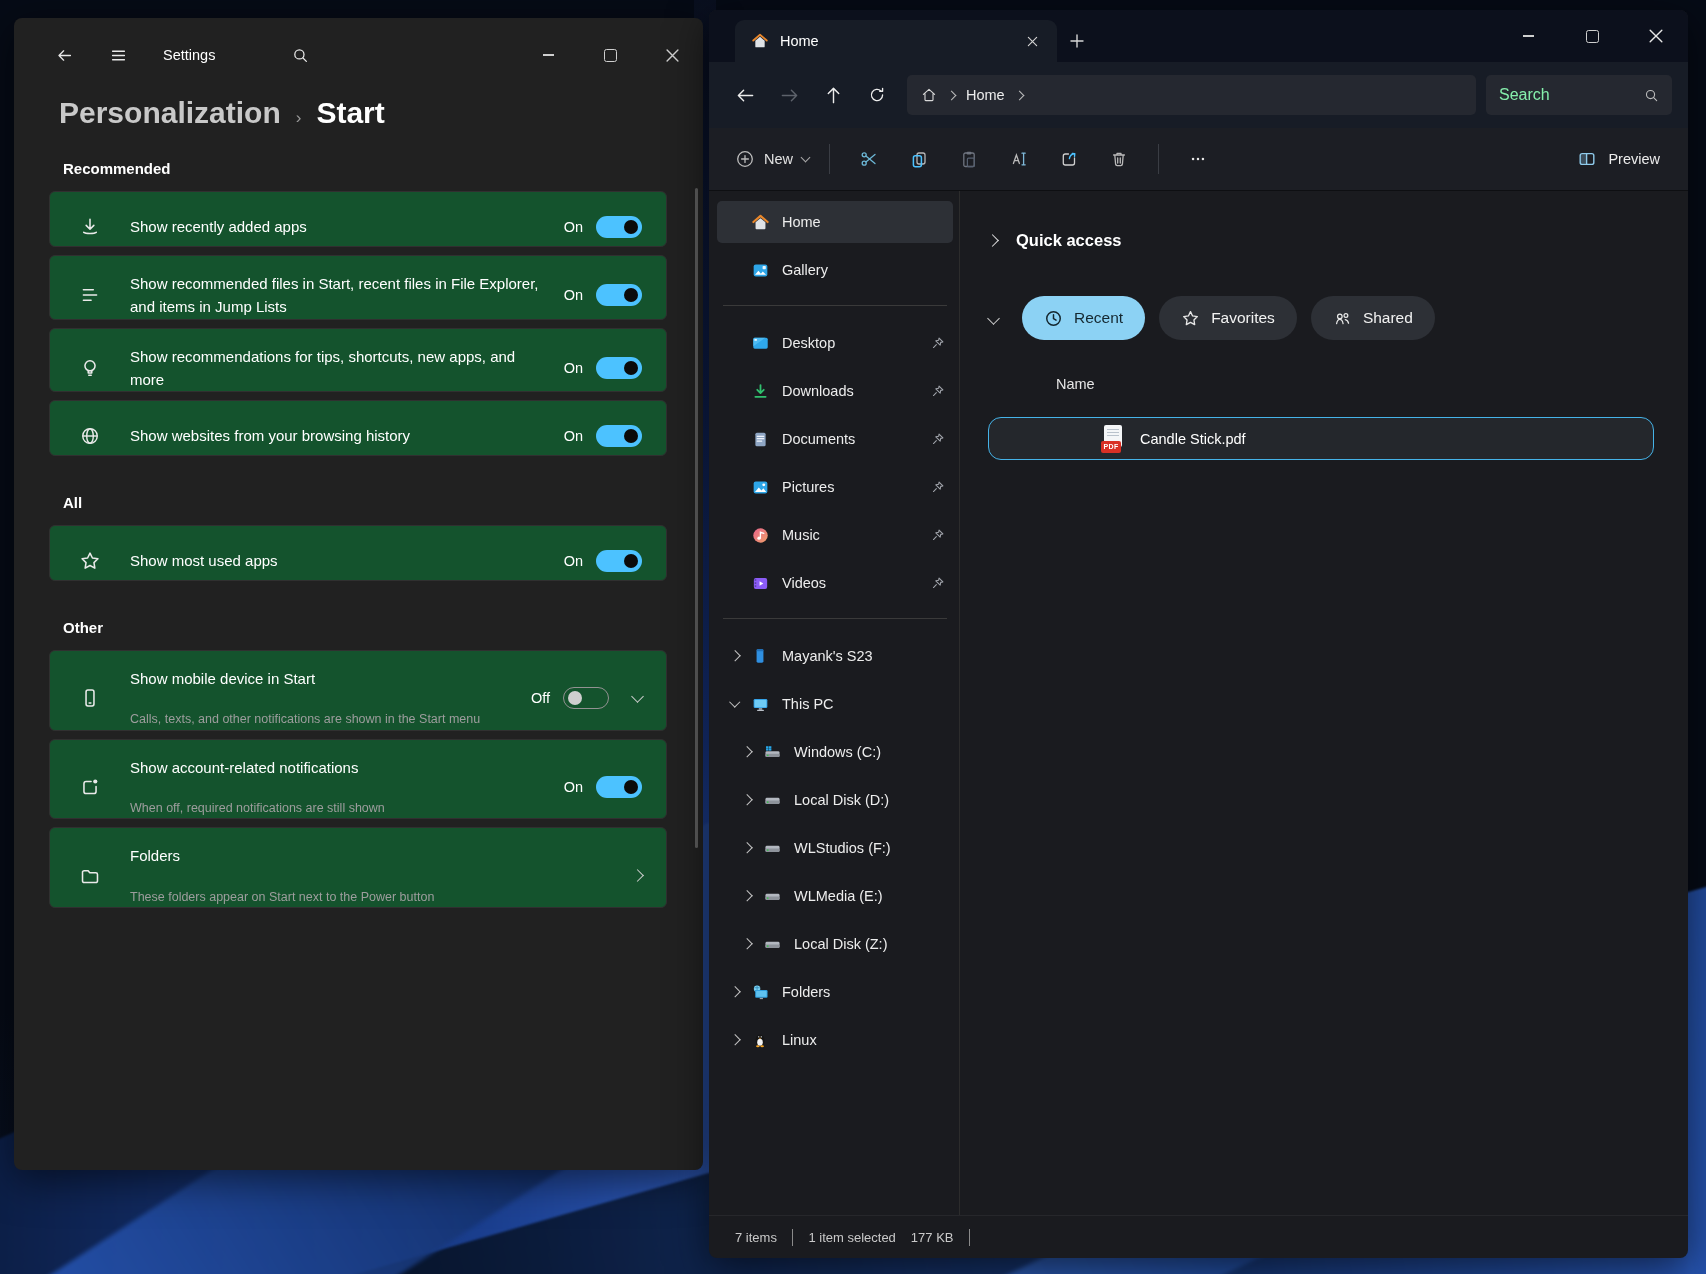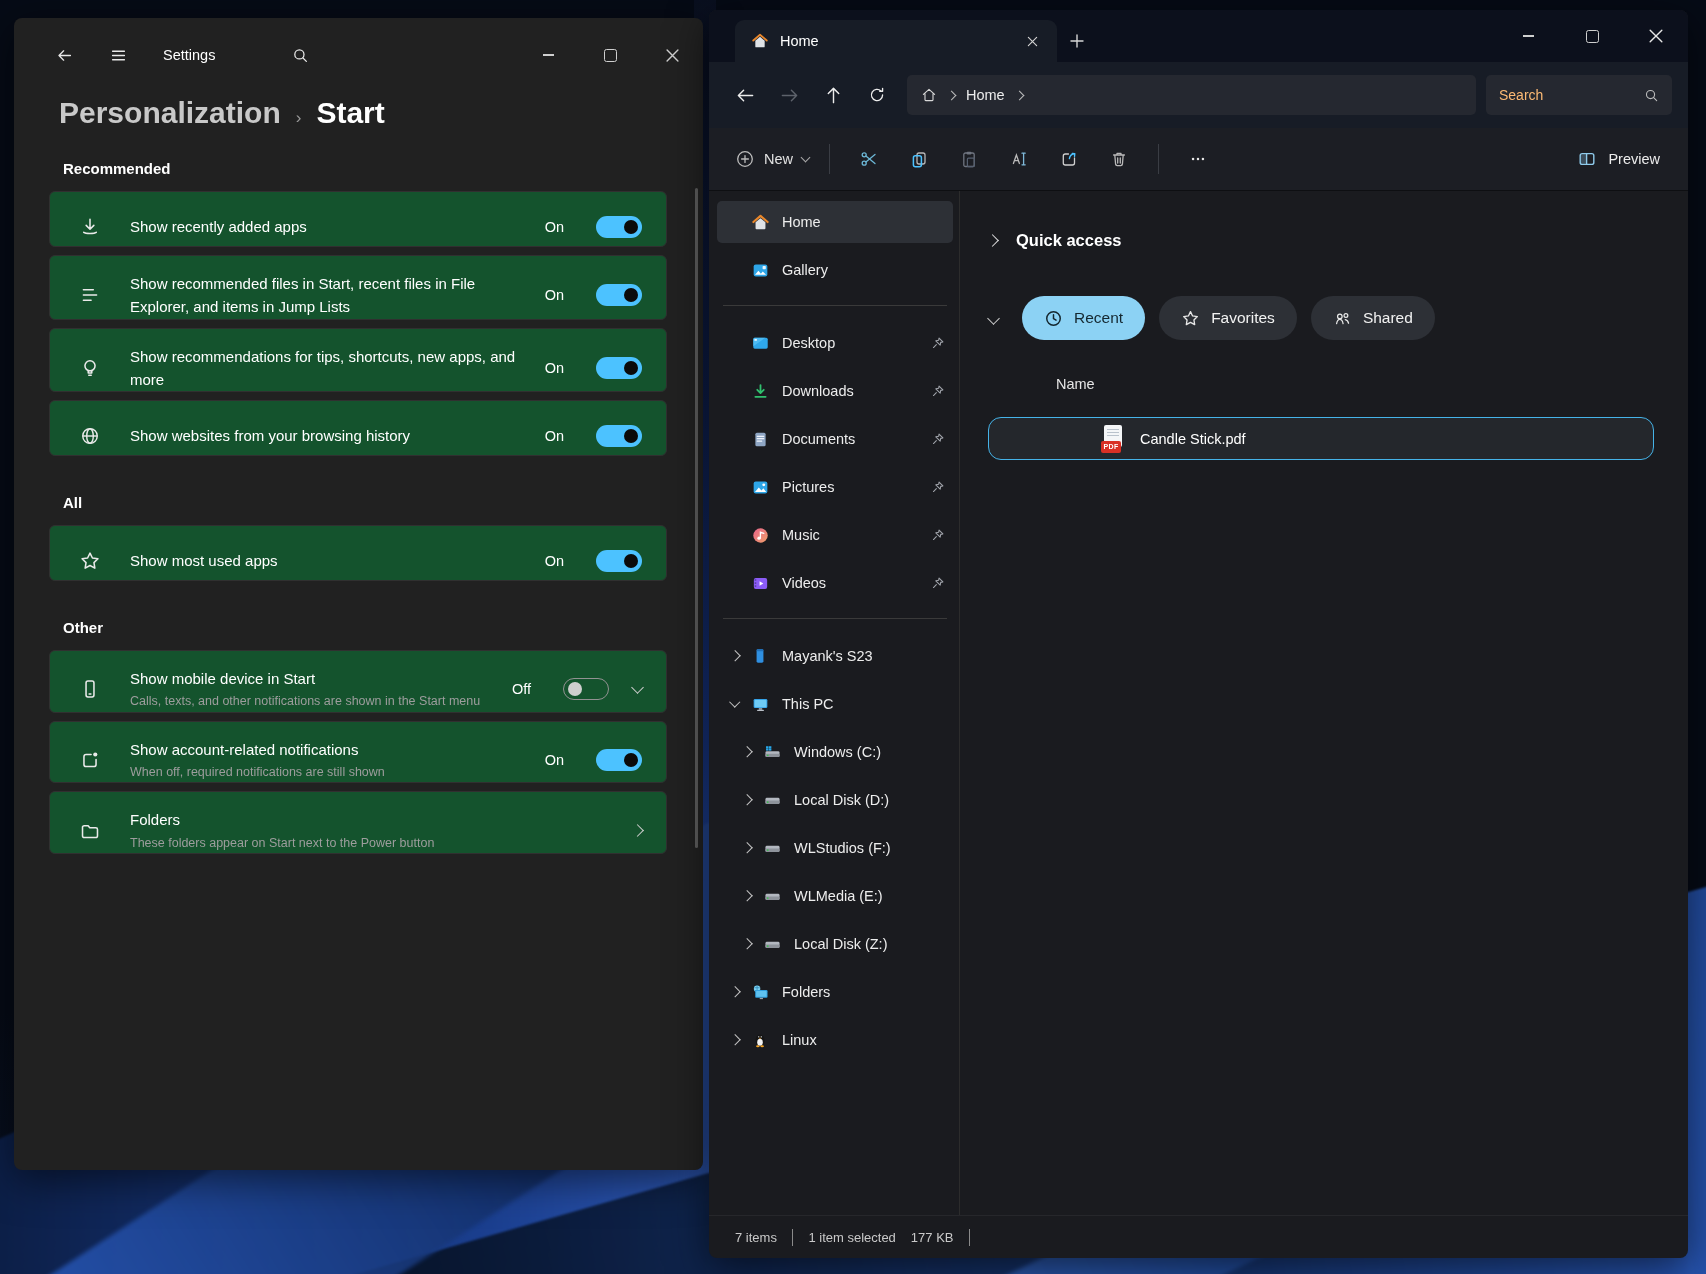--- a/index.html
+++ b/index.html
@@ -43,23 +43,23 @@
   .s-h1 .sep{font-size:17px;color:#9a9a9a;margin:0 15px;}
   .s-h1 .current{font-size:30px;font-weight:600;color:#ffffff;}
   .s-content{padding:30px 36px 0 35px;}
   .s-seclabel{font-size:15px;font-weight:700;color:#fff;margin:0 0 14px 14px;}
   .s-seclabel.mt{margin-top:38px;}
   .card{background:#14532d;border:1px solid #303030;border-radius:6px;margin-bottom:8px;
         display:flex;align-items:center;padding:16px 24px 0 0;min-height:56px;box-sizing:border-box;}
   .card .ic{width:80px;display:flex;justify-content:center;flex:none;}
   .card .txt{flex:1;padding-right:16px;}
   .card .title{font-size:15px;color:#fff;line-height:1.55;max-width:420px;}
-  .card .sub{font-size:12.5px;color:#9d9d9d;line-height:1.55;max-width:400px;margin-top:2px;}
+  .card .sub{font-size:12.5px;color:#9d9d9d;line-height:1.55;max-width:400px;margin-top:20px;}
   .card .tail{display:flex;align-items:center;flex:none;}
-  .state{font-size:14.5px;color:#fff;margin-right:32px;}
+  .state{font-size:14.5px;color:#fff;margin-right:13px;}
   .tgl{width:46px;height:22px;border-radius:12px;position:relative;flex:none;}
   .tgl.on{background:#4cc2ff;}
   .tgl.on .knob{position:absolute;right:4px;top:4px;width:14px;height:14px;border-radius:50%;background:#0b0b0b;}
   .tgl.off{background:transparent;border:1px solid #929292;box-sizing:border-box;}
   .tgl.off .knob{position:absolute;left:4px;top:3px;width:14px;height:14px;border-radius:50%;background:#cfcfcf;}
   .card .expch{margin-left:24px;}
   .s-scrollbar{position:absolute;right:5px;top:170px;width:3px;height:660px;background:#8f8f8f;opacity:.55;border-radius:2px;}
 
   
   .win-explorer{position:absolute;left:709px;top:10px;width:979px;height:1248px;
@@ -74,21 +74,21 @@
   .e-wbtns{margin-left:auto;display:flex;height:100%;}
   .e-wbtn{width:64px;height:100%;display:flex;align-items:center;justify-content:center;color:#e6e6e6;}
   .e-nav{height:66px;background:#171c26;display:flex;align-items:center;padding:0 14px;flex:none;}
   .e-navbtn{width:44px;height:40px;display:flex;align-items:center;justify-content:center;border-radius:5px;}
   .e-crumb{flex:1;height:40px;background:#252830;border-radius:5px;display:flex;align-items:center;
            gap:11px;padding:0 14px;margin:0 10px 0 8px;}
   .e-crumb .lbl{font-size:14.5px;color:#ececec;}
   .e-crumb .csep{border-color:#bdbdbd;width:6px;height:6px;}
   .e-search{width:160px;height:40px;background:#252830;border-radius:5px;display:flex;align-items:center;
             padding:0 13px;margin-right:2px;}
-  .e-search .lbl{font-size:14px;color:#fdba74;}
+  .e-search .lbl{font-size:16px;color:#86efac;}
   .e-search svg{margin-left:auto;}
   .e-tools{height:62px;background:#1c1e24;border-bottom:1px solid #0e0f12;display:flex;align-items:center;
            padding:0 20px;flex:none;}
   .tb-new{display:flex;align-items:center;gap:9px;padding:0 6px;height:40px;border-radius:5px;}
   .tb-new .lbl{font-size:14.5px;color:#e2e2e2;}
   .tb-sep{width:1px;height:30px;background:#3a3d44;margin:0 14px;flex:none;}
   .tb-btn{width:50px;height:40px;display:flex;align-items:center;justify-content:center;border-radius:5px;}
   .tb-preview{margin-left:auto;display:flex;align-items:center;gap:11px;height:40px;padding:0 8px;border-radius:5px;}
   .tb-preview .lbl{font-size:14.5px;color:#ececec;}
   .e-body{flex:1;display:flex;min-height:0;}

